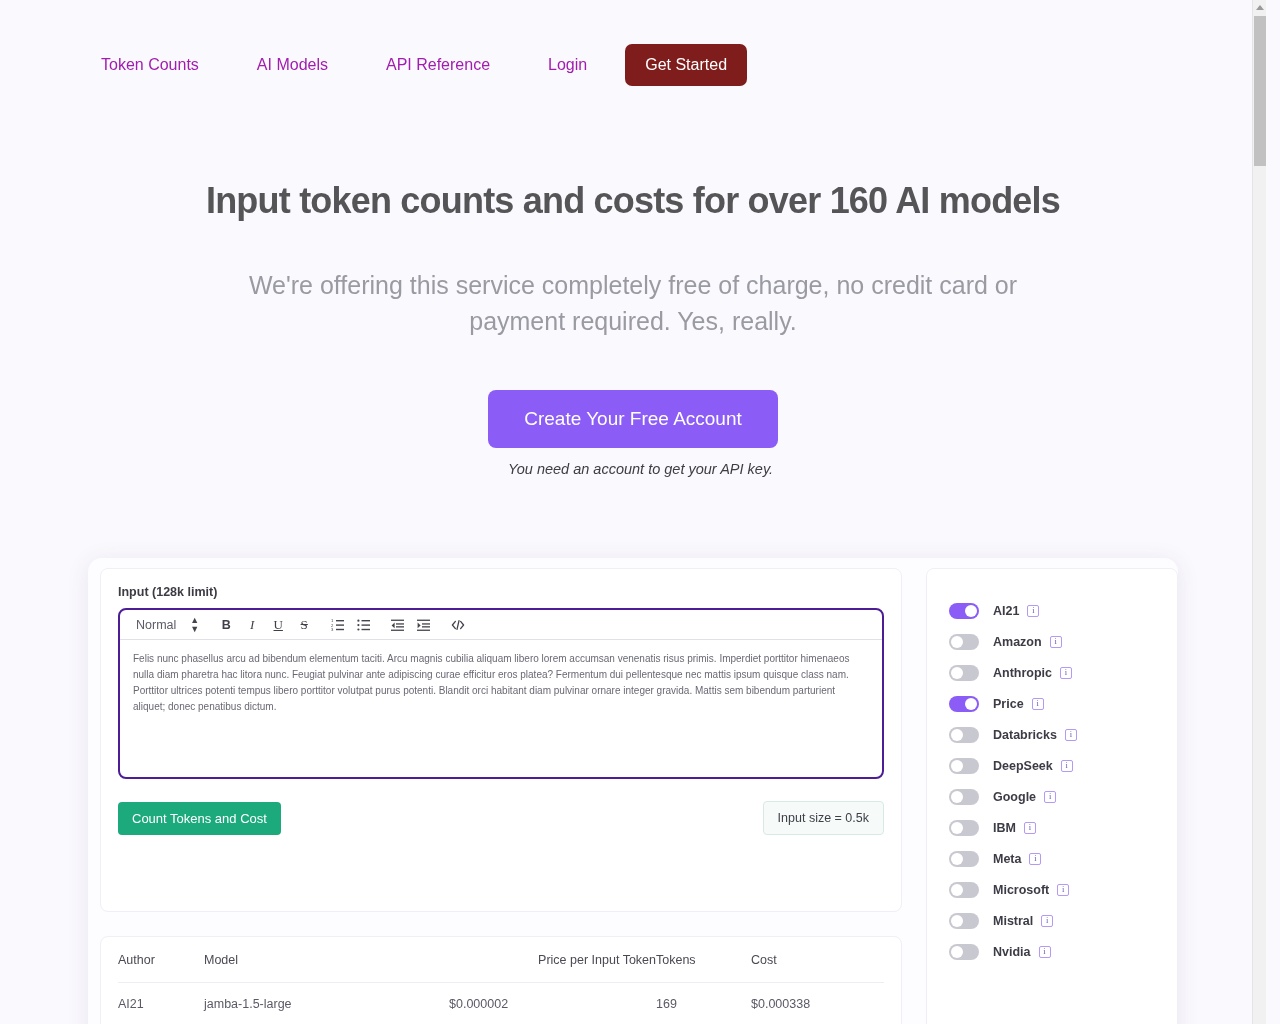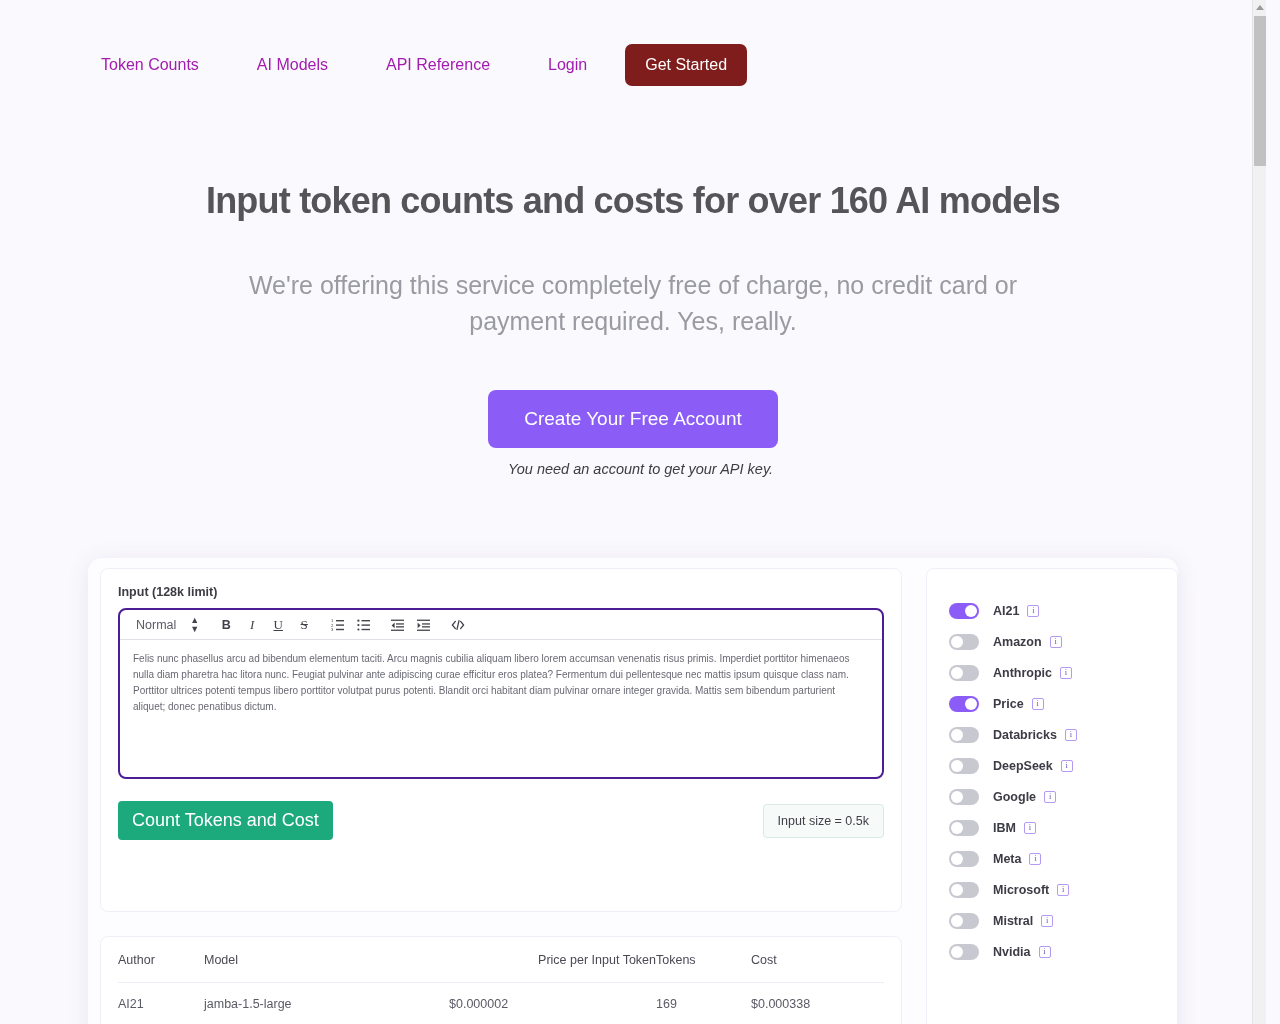--- a/index.html
+++ b/index.html
@@ -108,21 +108,21 @@
     font-size: 10px; line-height: 16px; color: #696974;
     overflow: hidden;
   }
 
   .row-actions {
     display: flex; align-items: center; justify-content: space-between;
     margin-top: 22px;
   }
   .btn-count {
     background: #1ca97c; color: #fff; border: none; border-radius: 4px;
-    font-size: 18px; padding: 9px 14px; cursor: pointer; font-family: inherit;
+    font-size: 13px; padding: 9px 14px; cursor: pointer; font-family: inherit;
   }
   .badge-size {
     background: #f6fbf9; border: 1px solid #d9e9e3; border-radius: 4px;
     font-size: 12.5px; color: #3f3f48; padding: 9px 14px;
   }
 
   
   table { width: 100%; border-collapse: collapse; }
   thead th {
     text-align: left; font-size: 12.5px; font-weight: 400; color: #4a4a54;

